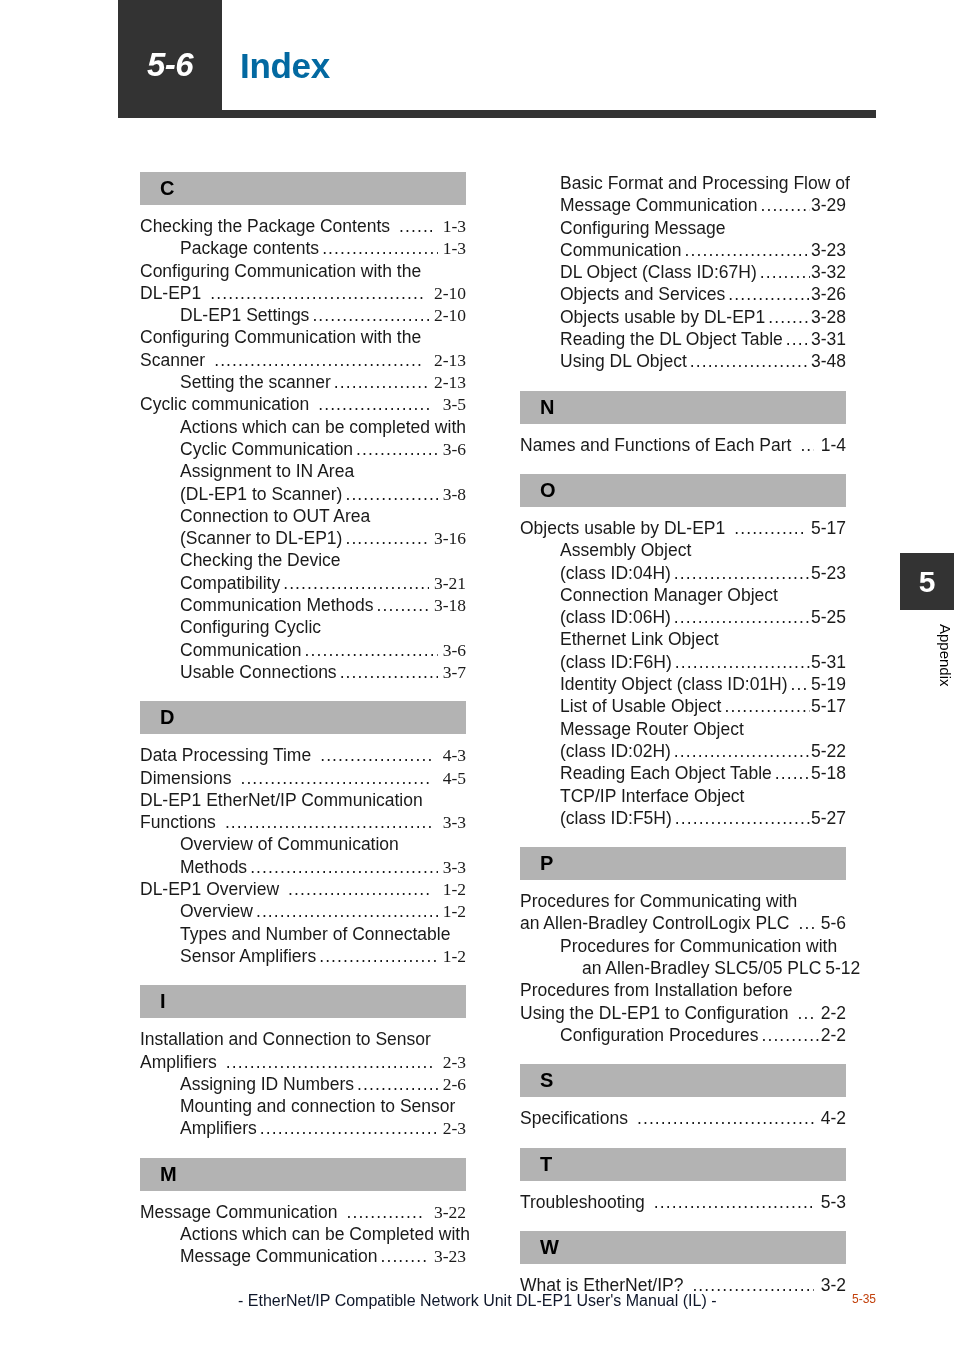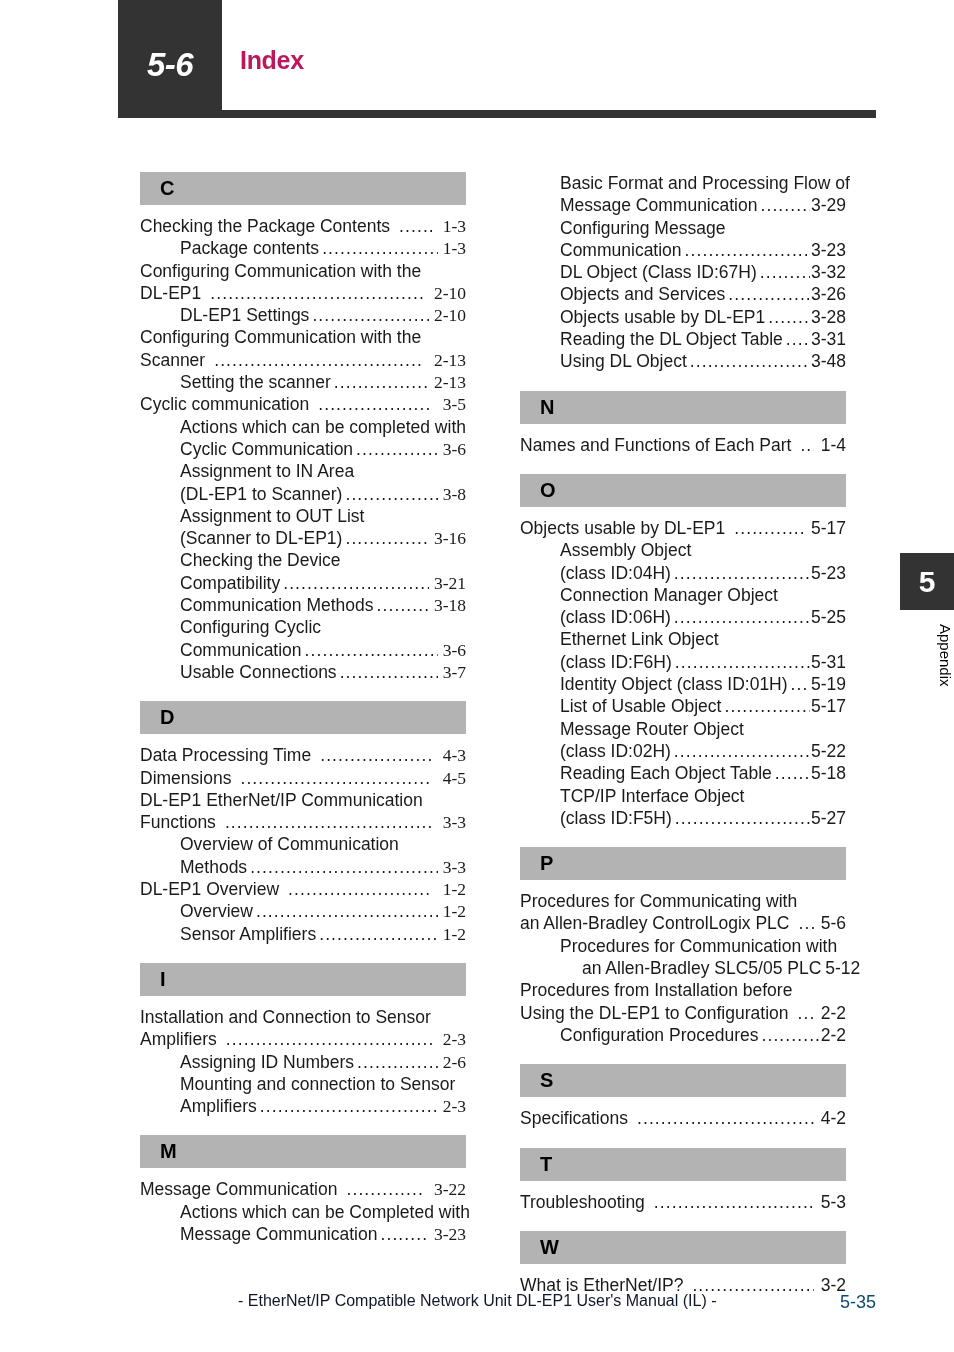--- a/index.html
+++ b/index.html
@@ -42,23 +42,23 @@
     font-size: 33px;
     font-weight: bold;
     font-style: italic;
     letter-spacing: -0.5px;
     line-height: 1;
   }
   #page-title {
     position: absolute;
     left: 122px;
     top: 48px;
-    font-size: 25px;
+    font-size: 35px;
     font-weight: bold;
-    color: #be185d;
+    color: #0369a1;
     line-height: 1;
     letter-spacing: -0.3px;
   }
   #header-rule {
     position: absolute;
     left: 0px;
     top: 110px;
     width: 758px;
     height: 8px;
     background: #333333;
@@ -170,22 +170,22 @@
     left: 120px;
     top: 0px;
     font-size: 16px;
     color: #0f172a;
     white-space: nowrap;
   }
   #footer-page-number {
     position: absolute;
     right: 0px;
     top: 0px;
-    font-size: 18px;
-    color: #0c4a6e;
+    font-size: 12px;
+    color: #c2410c;
   }
 </style>
 </head>
 <body>
 
 <div id="page-header">
   <div id="chapter-badge">
     <div id="chapter-number">5-6</div>
   </div>
   <div id="page-title">Index</div>
@@ -240,21 +240,21 @@
           <span class="entry-text">Cyclic Communication</span>
           <span class="entry-leader">..........................................................................................</span>
           <span class="entry-page">3-6</span>
         </li>
         <li class="entry-line lvl2 nopage"><span class="entry-text">Assignment to IN Area</span></li>
         <li class="entry-line lvl2">
           <span class="entry-text">(DL-EP1 to Scanner)</span>
           <span class="entry-leader">..........................................................................................</span>
           <span class="entry-page">3-8</span>
         </li>
-        <li class="entry-line lvl2 nopage"><span class="entry-text">Assignment to OUT List</span></li>
+        <li class="entry-line lvl2 nopage"><span class="entry-text">Connection to OUT Area</span></li>
         <li class="entry-line lvl2">
           <span class="entry-text">(Scanner to DL-EP1)</span>
           <span class="entry-leader">..........................................................................................</span>
           <span class="entry-page">3-16</span>
         </li>
         <li class="entry-line lvl2 nopage"><span class="entry-text">Checking the Device</span></li>
         <li class="entry-line lvl2">
           <span class="entry-text">Compatibility</span>
           <span class="entry-leader">..........................................................................................</span>
           <span class="entry-page">3-21</span>
@@ -308,20 +308,21 @@
         <li class="entry-line lvl1">
           <span class="entry-text">DL-EP1 Overview</span>
           <span class="entry-leader">..........................................................................................</span>
           <span class="entry-page">1-2</span>
         </li>
         <li class="entry-line lvl2">
           <span class="entry-text">Overview</span>
           <span class="entry-leader">..........................................................................................</span>
           <span class="entry-page">1-2</span>
         </li>
+        <li class="entry-line lvl2 nopage"><span class="entry-text">Types and Number of Connectable</span></li>
         <li class="entry-line lvl2">
           <span class="entry-text">Sensor Amplifiers</span>
           <span class="entry-leader">..........................................................................................</span>
           <span class="entry-page">1-2</span>
         </li>
       </ul>
     </div>
     <div class="index-section">
       <div class="section-gap"></div>
       <div class="section-letter-bar">

